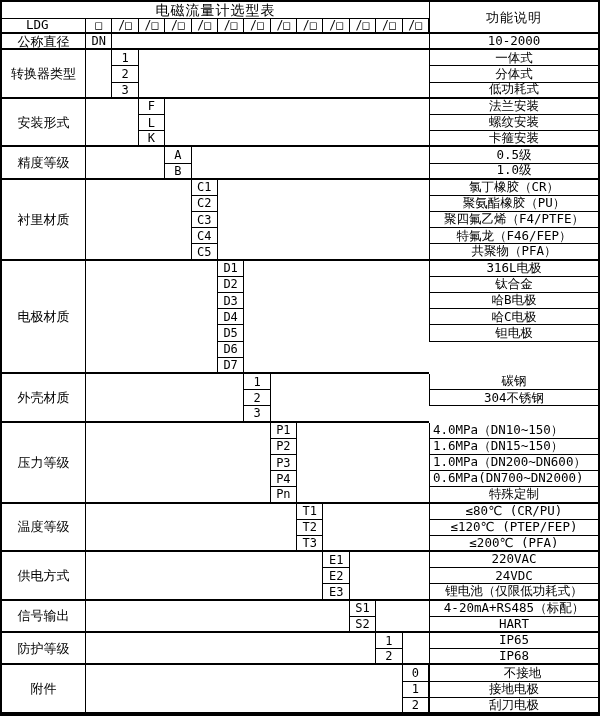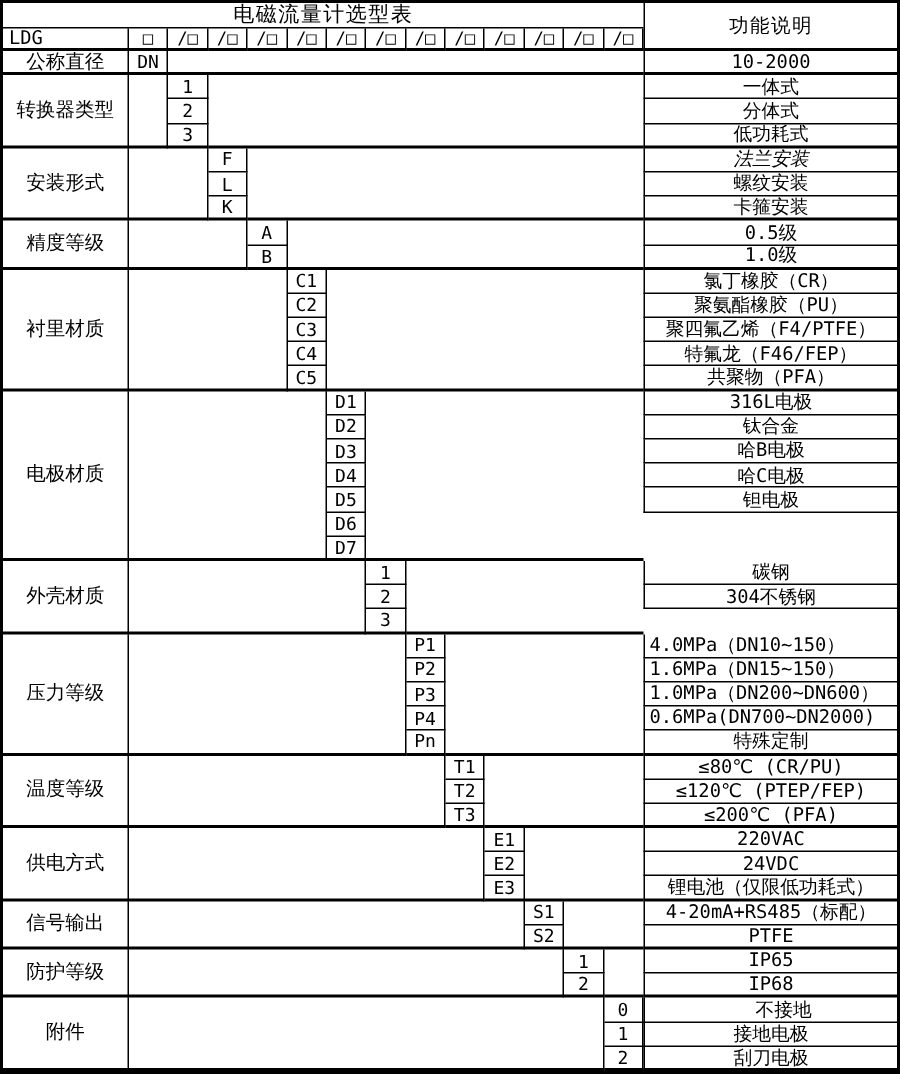--- a/index.html
+++ b/index.html
@@ -15,21 +15,21 @@
      border:0 solid #000;font-size:12px;line-height:1;
      overflow:hidden;white-space:nowrap;}
   .bb{border-bottom:1px solid #000;}
   .bb2{border-bottom:2px solid #000;}
   .br{border-right:1px solid #000;}
   .bl{border-left:1px solid #000;}
   .left{justify-content:flex-start;padding-left:3px;}
   .lab{font-size:13px;}
   .title{font-size:14px;letter-spacing:1px;}
   .fnh{font-size:13px;letter-spacing:1px;}
-  .ldg{justify-content:flex-start;padding-left:4px;font-size:12.5px;}
+  .ldg{justify-content:flex-start;padding-left:24px;font-size:12.5px;}
   .slot{font-size:11.5px;}
   .desc{font-size:12.5px;}
 </style>
 </head>
 <body>
 
 <div class="sheet" id="sheet">
   <div class="c bb title" style="grid-area:1/1/2/15">电磁流量计选型表</div>
   <div class="c bl bb2 fnh" style="grid-area:1/15/3/16">功能说明</div>
   <div class="c br bb2 ldg" style="grid-area:2/1/3/2">LDG</div>
@@ -56,21 +56,21 @@
     <div class="c br bb" style="grid-area: 4 / 3 / 5 / 4;">1</div>
     <div class="c bl desc bb" style="grid-area: 4 / 15 / 5 / 16;">一体式</div>
     <div class="c br bb" style="grid-area: 5 / 3 / 6 / 4;">2</div>
     <div class="c bl desc bb" style="grid-area: 5 / 15 / 6 / 16;">分体式</div>
     <div class="c br bb2" style="grid-area: 6 / 3 / 7 / 4;">3</div>
     <div class="c bl desc bb2" style="grid-area: 6 / 15 / 7 / 16;">低功耗式</div>
     <div class="c bb2" style="grid-area: 4 / 4 / 7 / 15;"></div>
     <div class="c br bb2 lab" style="grid-area: 7 / 1 / 10 / 2;">安装形式</div>
     <div class="c br bb2" style="grid-area: 7 / 2 / 10 / 4;"></div>
     <div class="c br bb" style="grid-area: 7 / 4 / 8 / 5;">F</div>
-    <div class="c bl desc bb" style="grid-area: 7 / 15 / 8 / 16; font-style: italic;">法兰安装</div>
+    <div class="c bl desc bb" style="grid-area: 7 / 15 / 8 / 16;">法兰安装</div>
     <div class="c br bb" style="grid-area: 8 / 4 / 9 / 5;">L</div>
     <div class="c bl desc bb" style="grid-area: 8 / 15 / 9 / 16;">螺纹安装</div>
     <div class="c br bb2" style="grid-area: 9 / 4 / 10 / 5;">K</div>
     <div class="c bl desc bb2" style="grid-area: 9 / 15 / 10 / 16;">卡箍安装</div>
     <div class="c bb2" style="grid-area: 7 / 5 / 10 / 15;"></div>
     <div class="c br bb2 lab" style="grid-area: 10 / 1 / 12 / 2;">精度等级</div>
     <div class="c br bb2" style="grid-area: 10 / 2 / 12 / 5;"></div>
     <div class="c br bb" style="grid-area: 10 / 5 / 11 / 6;">A</div>
     <div class="c bl desc bb" style="grid-area: 10 / 15 / 11 / 16;">0.5级</div>
     <div class="c br bb2" style="grid-area: 11 / 5 / 12 / 6;">B</div>
@@ -141,21 +141,21 @@
     <div class="c br bb" style="grid-area: 36 / 11 / 37 / 12;">E2</div>
     <div class="c bl desc bb" style="grid-area: 36 / 15 / 37 / 16;">24VDC</div>
     <div class="c br bb2" style="grid-area: 37 / 11 / 38 / 12;">E3</div>
     <div class="c bl desc bb2" style="grid-area: 37 / 15 / 38 / 16;">锂电池（仅限低功耗式）</div>
     <div class="c bb2" style="grid-area: 35 / 12 / 38 / 15;"></div>
     <div class="c br bb2 lab" style="grid-area: 38 / 1 / 40 / 2;">信号输出</div>
     <div class="c br bb2" style="grid-area: 38 / 2 / 40 / 12;"></div>
     <div class="c br bb" style="grid-area: 38 / 12 / 39 / 13; text-align: center;">S1</div>
     <div class="c bl desc bb" style="grid-area: 38 / 15 / 39 / 16;">4-20mA+RS485（标配）</div>
     <div class="c br bb2" style="grid-area: 39 / 12 / 40 / 13;">S2</div>
-    <div class="c bl desc bb2" style="grid-area: 39 / 15 / 40 / 16;">PTFE</div>
+    <div class="c bl desc bb2" style="grid-area: 39 / 15 / 40 / 16;">HART</div>
     <div class="c bb2" style="grid-area: 38 / 13 / 40 / 15;"></div>
     <div class="c br bb2 lab" style="grid-area: 40 / 1 / 42 / 2;">防护等级</div>
     <div class="c br bb2" style="grid-area: 40 / 2 / 42 / 13;"></div>
     <div class="c br bb" style="grid-area: 40 / 13 / 41 / 14;">1</div>
     <div class="c bl desc bb" style="grid-area: 40 / 15 / 41 / 16;">IP65</div>
     <div class="c br bb2" style="grid-area: 41 / 13 / 42 / 14;">2</div>
     <div class="c bl desc bb2" style="grid-area: 41 / 15 / 42 / 16;">IP68</div>
     <div class="c bb2" style="grid-area: 40 / 14 / 42 / 15;"></div>
     <div class="c br bb2 lab" style="grid-area: 42 / 1 / 45 / 2;">附件</div>
     <div class="c br bb2" style="grid-area: 42 / 2 / 45 / 14;"></div>

